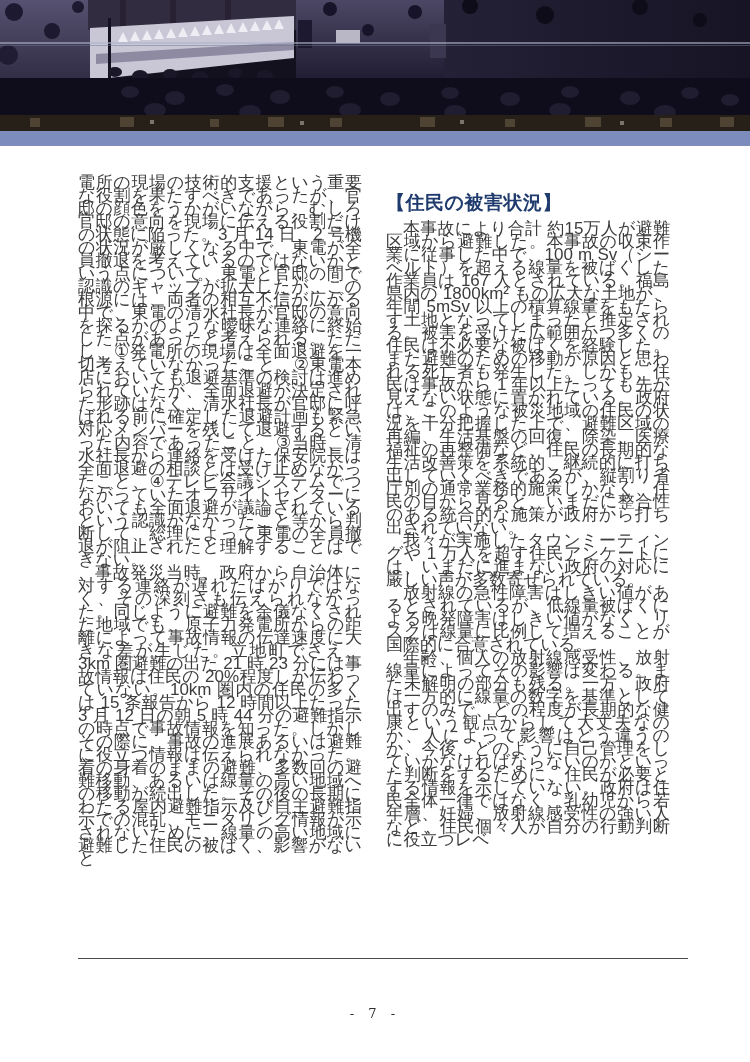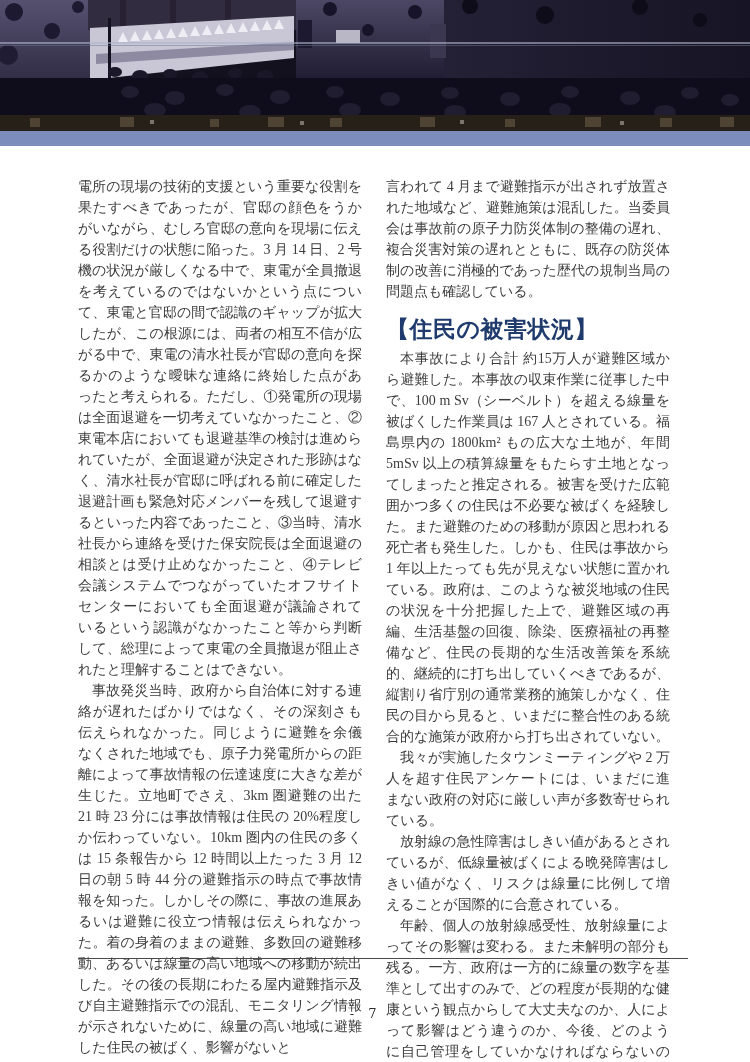--- a/index.html
+++ b/index.html
@@ -7,28 +7,28 @@
     position:relative;width:750px;height:1062px;background:#ffffff;overflow:hidden;
     font-family:"Liberation Sans","DejaVu Sans",sans-serif;
   }
   
   .header-photo{position:absolute;top:0;left:0;width:750px;height:131px;overflow:hidden;}
   .header-band{position:absolute;top:131px;left:0;width:750px;height:15px;background:#7b8cbd;}
   
   .content{position:absolute;top:176px;left:78px;width:592px;display:flex;gap:24px;}
   .column{width:284px;}
   .column p{
-    margin:0;font-size:14px;line-height:21px;color:#3c3c3c;
-    text-align:justify;text-justify:inter-ideograph;font-family:Liberation Serif, serif;
+    margin:0;font-size:17px;line-height:13px;color:#3c3c3c;
+    text-align:justify;text-justify:inter-ideograph;
   }
   .indent{text-indent:1em;}
   .spaced{margin-top:17.9px !important;}
   .bold{font-weight:bold;color:#242424;}
   .section-heading{
-    margin:14px 0 6px 0;font-size:23px;font-weight:bold;color:#1f3a6c;
+    margin:14px 0 6px 0;font-size:19px;font-weight:bold;color:#1f3a6c;
     letter-spacing:0.5px;line-height:26px;
   }
   
   .footer-divider{position:absolute;top:958px;left:78px;width:610px;height:0;border-top:1.5px solid #4a4a4a;}
   .page-number{
     position:absolute;top:1006px;left:0;width:750px;text-align:center;
     font-family:"DejaVu Serif","Liberation Serif",serif;font-size:13px;color:#2e2e2e;letter-spacing:5px;
   }
 </style>
 </head>
@@ -161,24 +161,23 @@
   <div class="header-band"></div>
 
   <div class="content">
 
     <div class="column">
       <p>電所の現場の技術的支援という重要な役割を果たすべきであったが、官邸の顔色をうかがいながら、むしろ官邸の意向を現場に伝える役割だけの状態に陥った。3 月 14 日、2 号機の状況が厳しくなる中で、東電が全員撤退を考えているのではないかという点について、東電と官邸の間で認識のギャップが拡大したが、この根源には、両者の相互不信が広がる中で、東電の清水社長が官邸の意向を探るかのような曖昧な連絡に終始した点があったと考えられる。ただし、①発電所の現場は全面退避を一切考えていなかったこと、②東電本店においても退避基準の検討は進められていたが、全面退避が決定された形跡はなく、清水社長が官邸に呼ばれる前に確定した退避計画も緊急対応メンバーを残して退避するといった内容であったこと、③当時、清水社長から連絡を受けた保安院長は全面退避の相談とは受け止めなかったこと、④テレビ会議システムでつながっていたオフサイトセンターにおいても全面退避が議論されているという認識がなかったこと等から判断して、総理によって東電の全員撤退が阻止されたと理解することはできない。</p>
       <p class="indent">事故発災当時、政府から自治体に対する連絡が遅れたばかりではなく、その深刻さも伝えられなかった。同じように避難を余儀なくされた地域でも、原子力発電所からの距離によって事故情報の伝達速度に大きな差が生じた。立地町でさえ、3km 圏避難の出た 21 時 23 分には事故情報は住民の 20%程度しか伝わっていない。10km 圏内の住民の多くは 15 条報告から 12 時間以上たった 3 月 12 日の朝 5 時 44 分の避難指示の時点で事故情報を知った。しかしその際に、事故の進展あるいは避難に役立つ情報は伝えられなかった。着の身着のままの避難、多数回の避難移動、あるいは線量の高い地域への移動が続出した。その後の長期にわたる屋内避難指示及び自主避難指示での混乱、モニタリング情報が示されないために、線量の高い地域に避難した住民の被ばく、影響がないと</p>
     </div>
 
     <div class="column">
-      <p>言われて 4 月まで避難指示が出されず放置された地域など、避難施策は混乱した。当委員会は事故前の原子力防災体制の整備の遅れ、複合災害対策の遅れとともに、既存の防災体制の改善に消極的であった歴代の規制当局の問題点も確認している。</p>
       <h2 class="section-heading">【住民の被害状況】</h2>
       <p class="indent">本事故により合計 約15万人が避難区域から避難した。本事故の収束作業に従事した中で、100 m Sv（シーベルト）を超える線量を被ばくした作業員は 167 人とされている。福島県内の 1800km² もの広大な土地が、年間 5mSv 以上の積算線量をもたらす土地となってしまったと推定される。被害を受けた広範囲かつ多くの住民は不必要な被ばくを経験した。また避難のための移動が原因と思われる死亡者も発生した。しかも、住民は事故から 1 年以上たっても先が見えない状態に置かれている。政府は、このような被災地域の住民の状況を十分把握した上で、避難区域の再編、生活基盤の回復、除染、医療福祉の再整備など、住民の長期的な生活改善策を系統的、継続的に打ち出していくべきであるが、縦割り省庁別の通常業務的施策しかなく、住民の目から見ると、いまだに整合性のある統合的な施策が政府から打ち出されていない。</p>
-      <p class="indent">我々が実施したタウンミーティングや 2 万人を超す住民アンケートには、いまだに進まない政府の対応に厳しい声が多数寄せられている。</p>
+      <p class="indent">我々が実施したタウンミーティングや 1 万人を超す住民アンケートには、いまだに進まない政府の対応に厳しい声が多数寄せられている。</p>
       <p class="indent">放射線の急性障害はしきい値があるとされているが、低線量被ばくによる晩発障害はしきい値がなく、リスクは線量に比例して増えることが国際的に合意されている。</p>
       <p class="indent">年齢、個人の放射線感受性、放射線量によってその影響は変わる。また未解明の部分も残る。一方、政府は一方的に線量の数字を基準として出すのみで、どの程度が長期的な健康という観点からして大丈夫なのか、人によって影響はどう違うのか、今後、どのように自己管理をしていかなければならないのかといった判断をするために、住民が必要とする情報を示していない。政府は住民全体一律ではなく、乳幼児から若年層、妊婦、放射線感受性の強い人など、住民個々人が自分の行動判断に役立つレベ</p>
     </div>
 
   </div>
 
   <div class="footer-divider"></div>
   <div class="page-number">- 7 -</div>
 
 </div>

